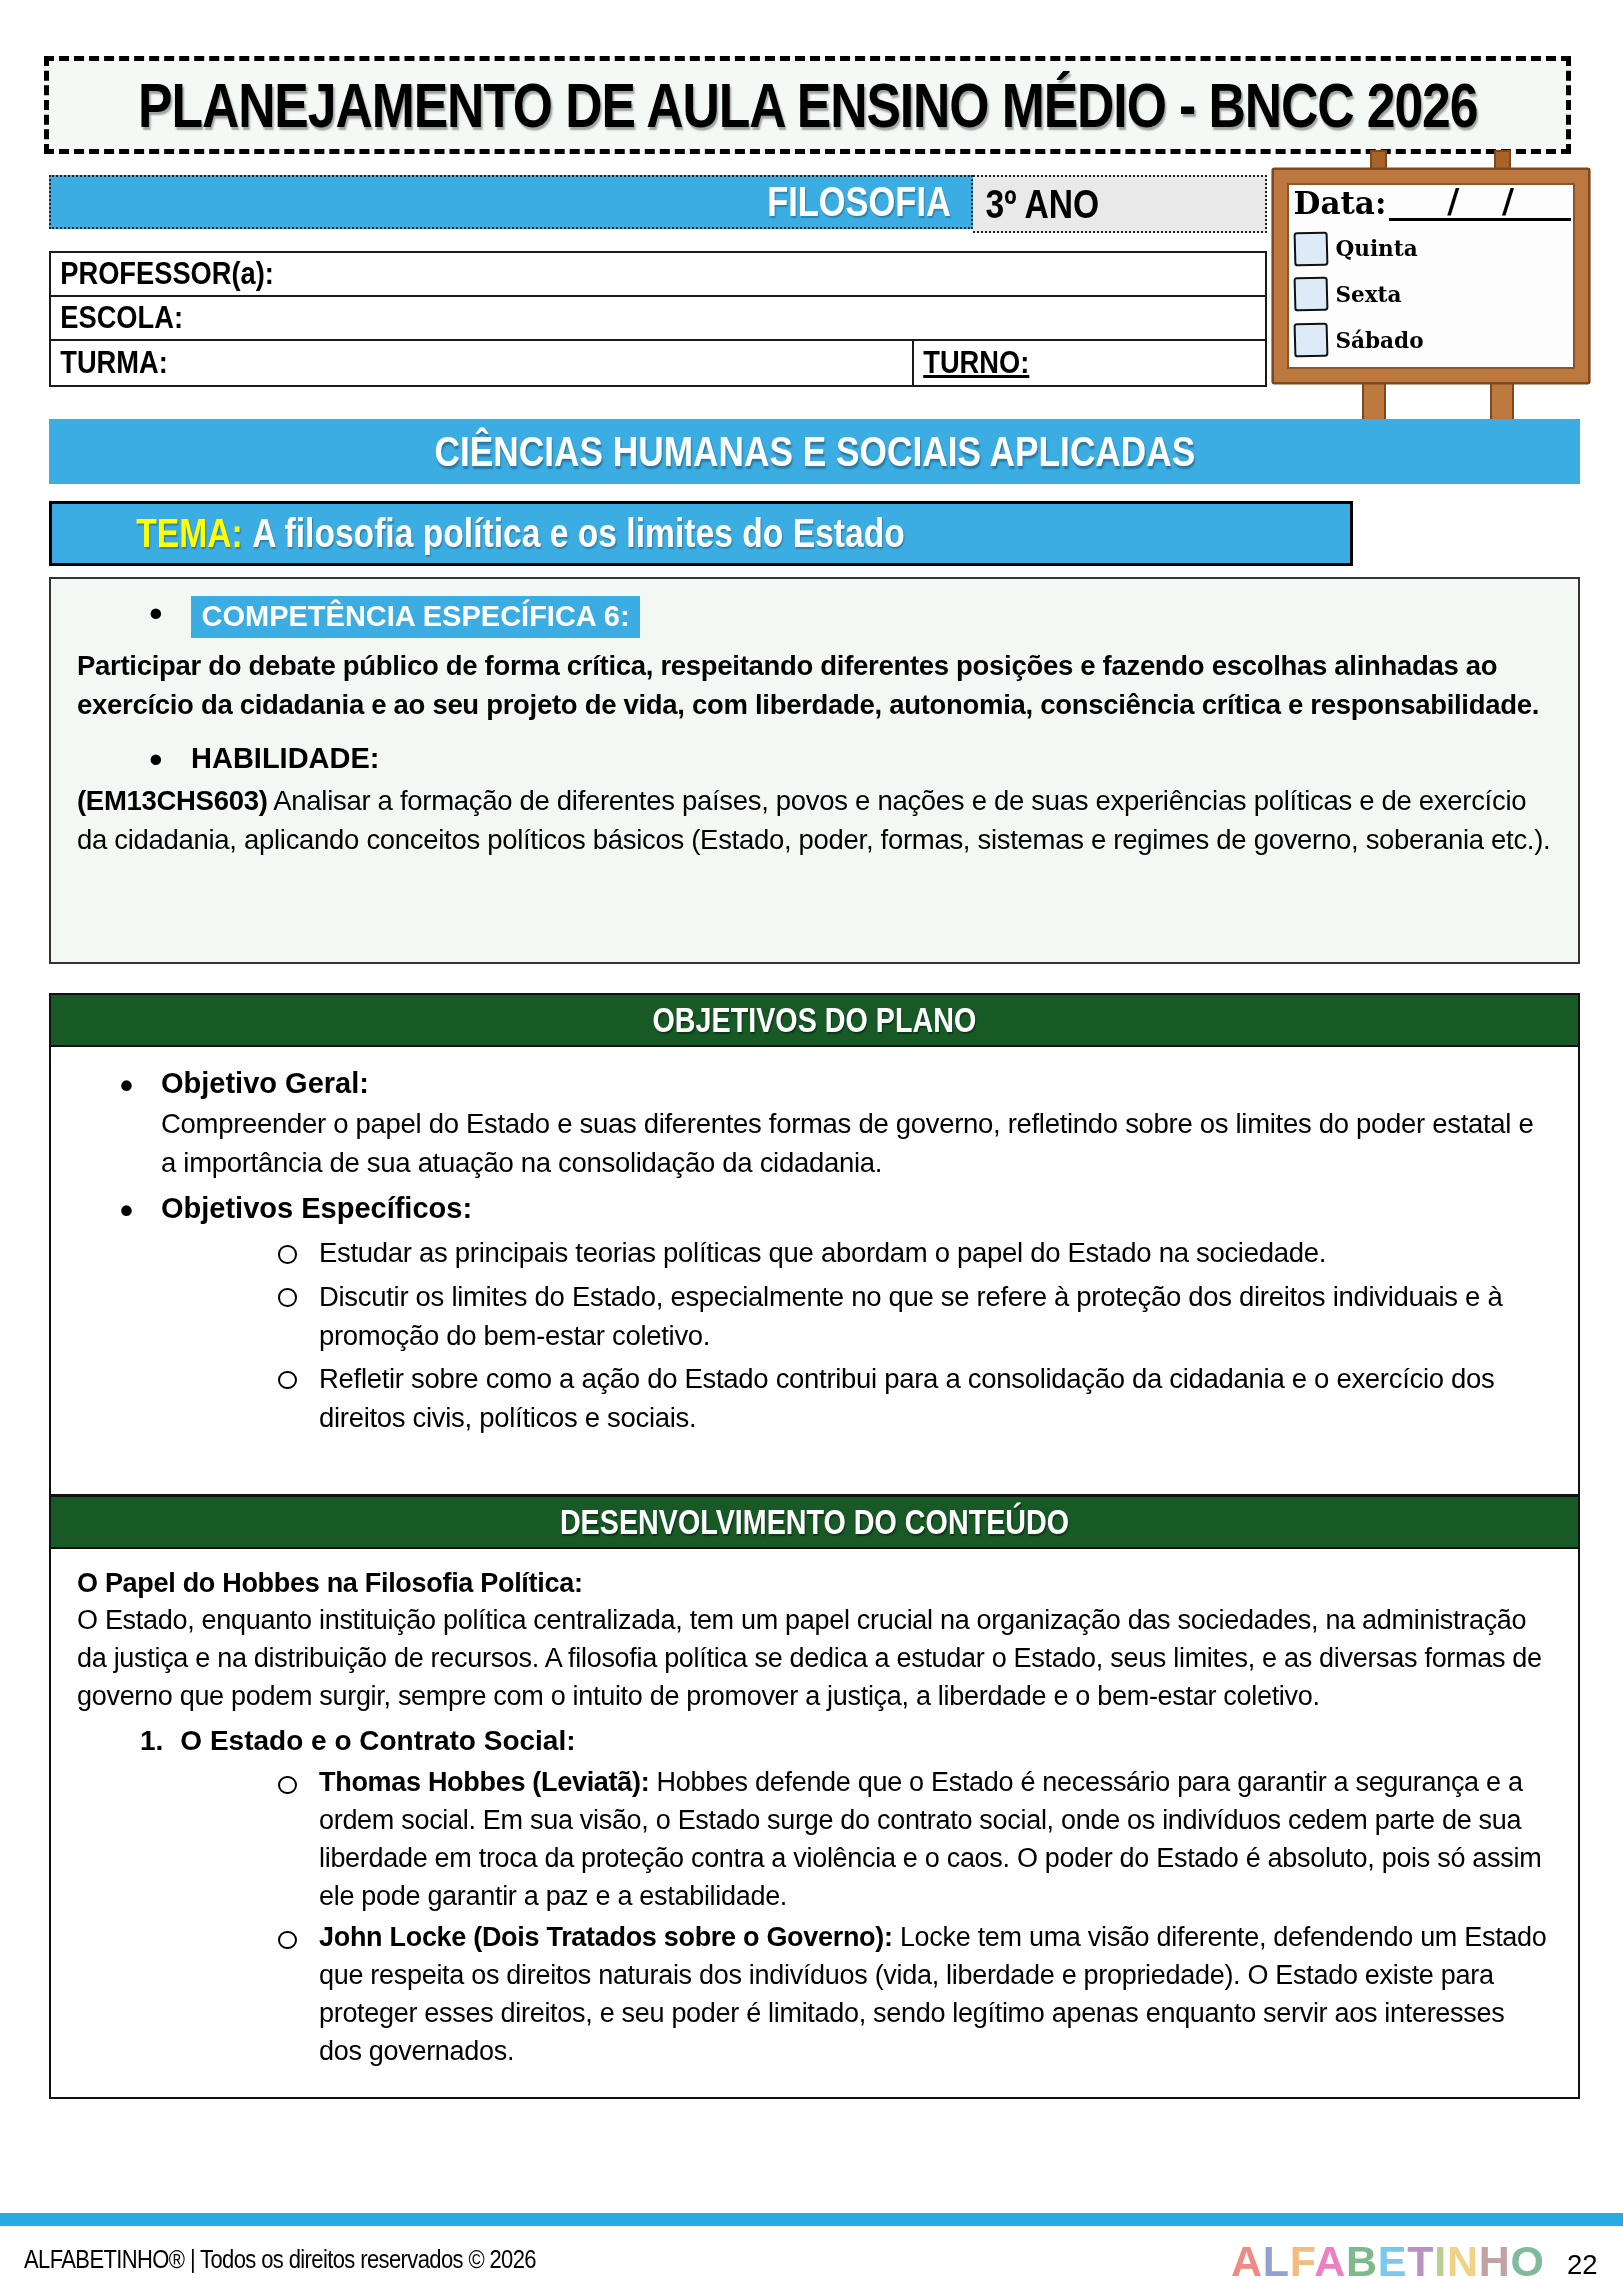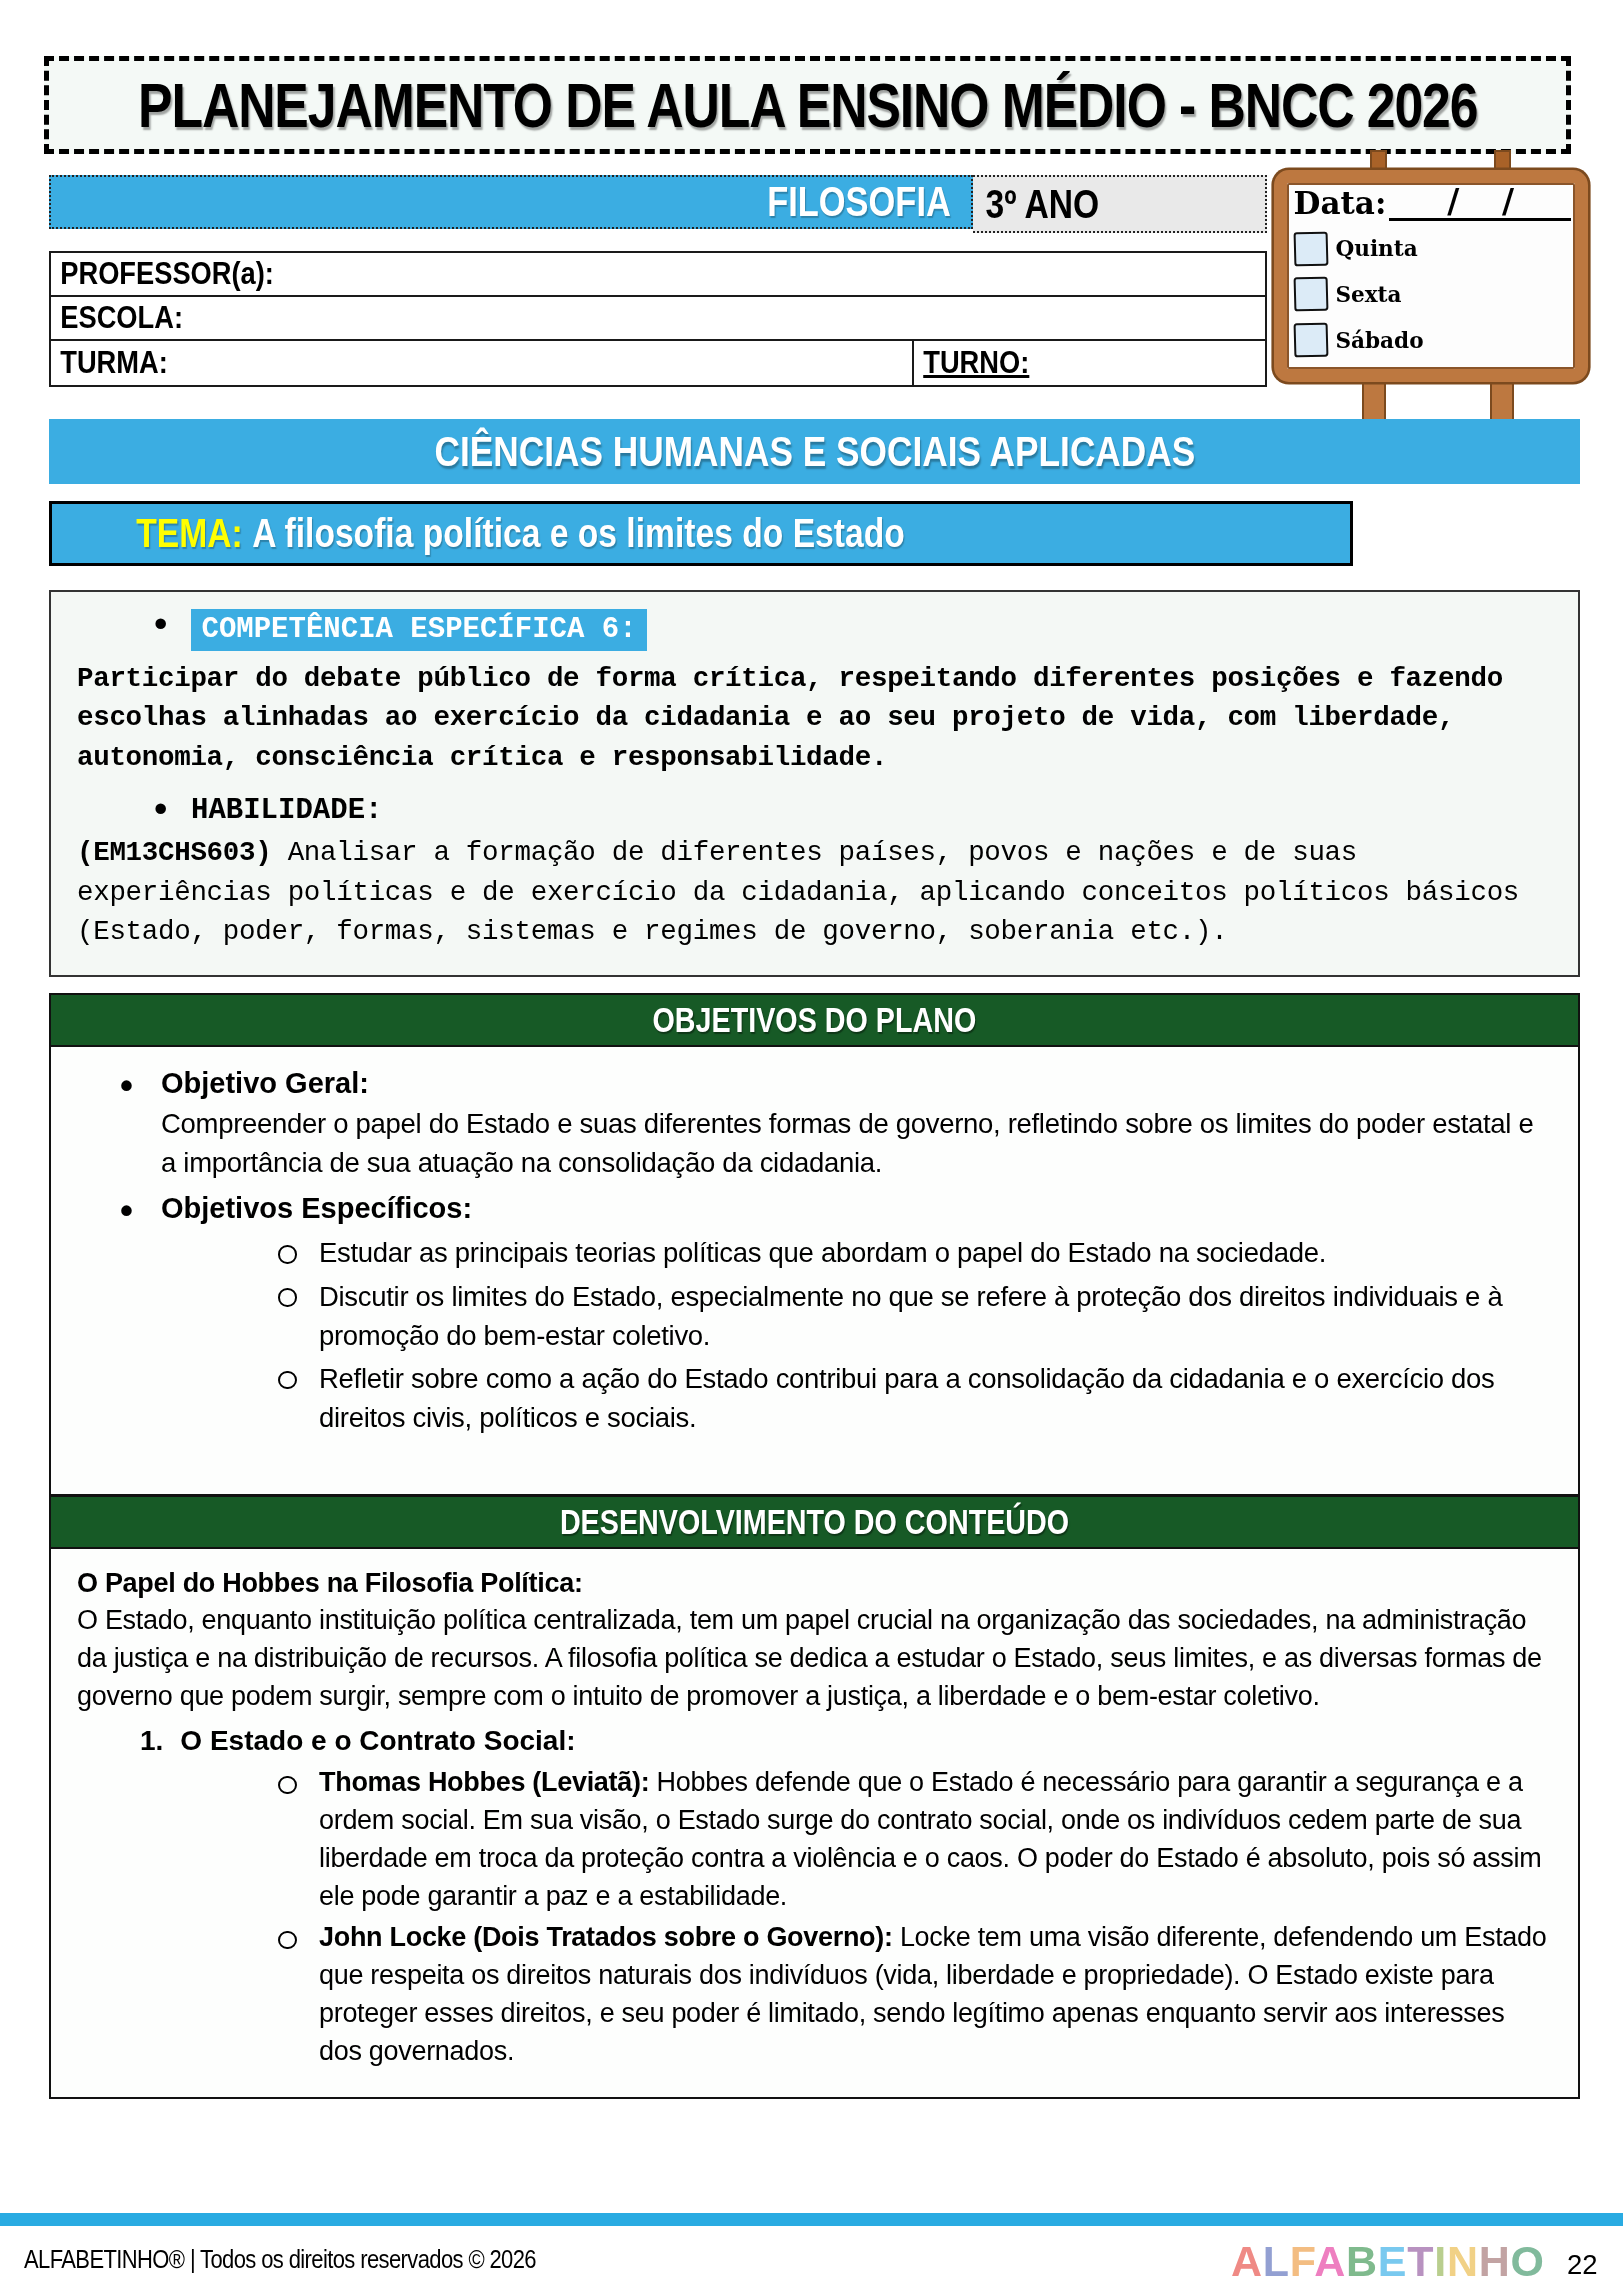--- a/index.html
+++ b/index.html
@@ -32,21 +32,21 @@
   .turma-cell { width:861px; display:flex; align-items:center; height:100%; }
   .turno-cell { flex:1; border-left:2.6px solid #1a1a1a; display:flex; align-items:center; height:100%;text-decoration:underline; }
 
   
   .data-board { position:absolute; left:1274px; top:150px; width:314px; height:275px; }
   .post { position:absolute; width:17px; height:26px; top:0; background:#a96228; border:2.6px solid #7c4a1e; }
   .post.p1 { left:96px; } .post.p2 { left:220px; }
   .leg { position:absolute; width:23.6px; height:51px; bottom:0; background:#bd7840; border:2.6px solid #7c4a1e; }
   .leg.l1 { left:88px; } .leg.l2 { left:216px; }
   .board-frame { position:absolute; left:0; right:0; top:19.6px; bottom:43px; background:#fdfdfd;
-    border:13px solid #bd7840; border-radius:15px; box-shadow:0 0 0 2.6px #7c4a1e, inset 0 0 0 2px #8a552a; }
+    border:13px solid #bd7840; border-radius:1px; box-shadow:0 0 0 2.6px #7c4a1e, inset 0 0 0 2px #8a552a; }
   .board-content { position:absolute; left:6.5px; right:3.9px; top:2.6px; bottom:2.6px;
     font-family:"DejaVu Serif", serif; font-weight:bold; }
   .date-row { display:flex; align-items:flex-end; font-size:31px; }
   .date-line { flex:1; position:relative; border-bottom:3.3px solid #000; height:34px; margin-left:2.6px; }
   .slash { position:absolute; bottom:-2.6px; font-size:33px; font-weight:bold; }
   .slash.s1 { left:32%; } .slash.s2 { left:62%; }
   .days-grid { display:grid; grid-template-columns:1.12fr 1fr; margin-top:10.5px; }
   .day-col { display:flex; flex-direction:column; gap:11.8px; }
   .day { display:flex; align-items:center; gap:7.9px; font-size:21.6px; }
   .checkbox { width:34px; height:34px; background:#dcebf7; border:2.6px solid #111; border-radius:3.3px;
@@ -55,22 +55,22 @@
   
   .area-bar { position:absolute; left:49px; top:419px; width:1531px; height:65px; background:#3BADE2;
     display:flex; align-items:center; justify-content:center; }
   .area-text { color:#fff; font-weight:bold; font-size:43px; text-shadow:1.3px 2.6px 2px rgba(0,0,0,0.3); }
   .tema-bar { position:absolute; left:49px; top:501px; width:1304px; height:65px; background:#3BADE2;
     border:3.3px solid #000; display:flex; align-items:center; justify-content:flex-start; }
   .tema-text { font-weight:bold; font-size:41px; color:#fff; text-shadow:1.3px 2px 1.3px rgba(0,0,0,0.25); }
   .tema-label { color:#FFFF00; }
 
   
-  .comp-box { position:absolute; left:49px; top:590px; width:1531px; height:387px;
-    border:2.6px solid #333; background:#f4f8f5; padding:17px 26px 4px 26px;font-family:Liberation Mono, monospace; }
+  .comp-box { position:absolute; left:49px; top:577px; width:1531px; height:387px;
+    border:2.6px solid #333; background:#f4f8f5; padding:17px 26px 4px 26px; }
   .bullet-line { position:relative; margin-left:72px; padding-left:42px; display:flex; align-items:center; }
   .bullet-line::before { content:"•"; position:absolute; left:0; top:-3.9px; font-size:39px; }
   .comp-label { background:#3BADE2; color:#fff; font-weight:bold; font-size:29px; padding:3.9px 10.5px 5.2px 10.5px; }
   .body-text { font-size:27.5px; line-height:1.43; letter-spacing:-0.3px; }
   .comp-text { font-weight:bold; margin-top:7.9px; }
   .hab-line { margin-top:17px; }
   .hab-label { font-weight:bold; font-size:29px; }
   .hab-text { margin-top:6.5px; }
 
   

